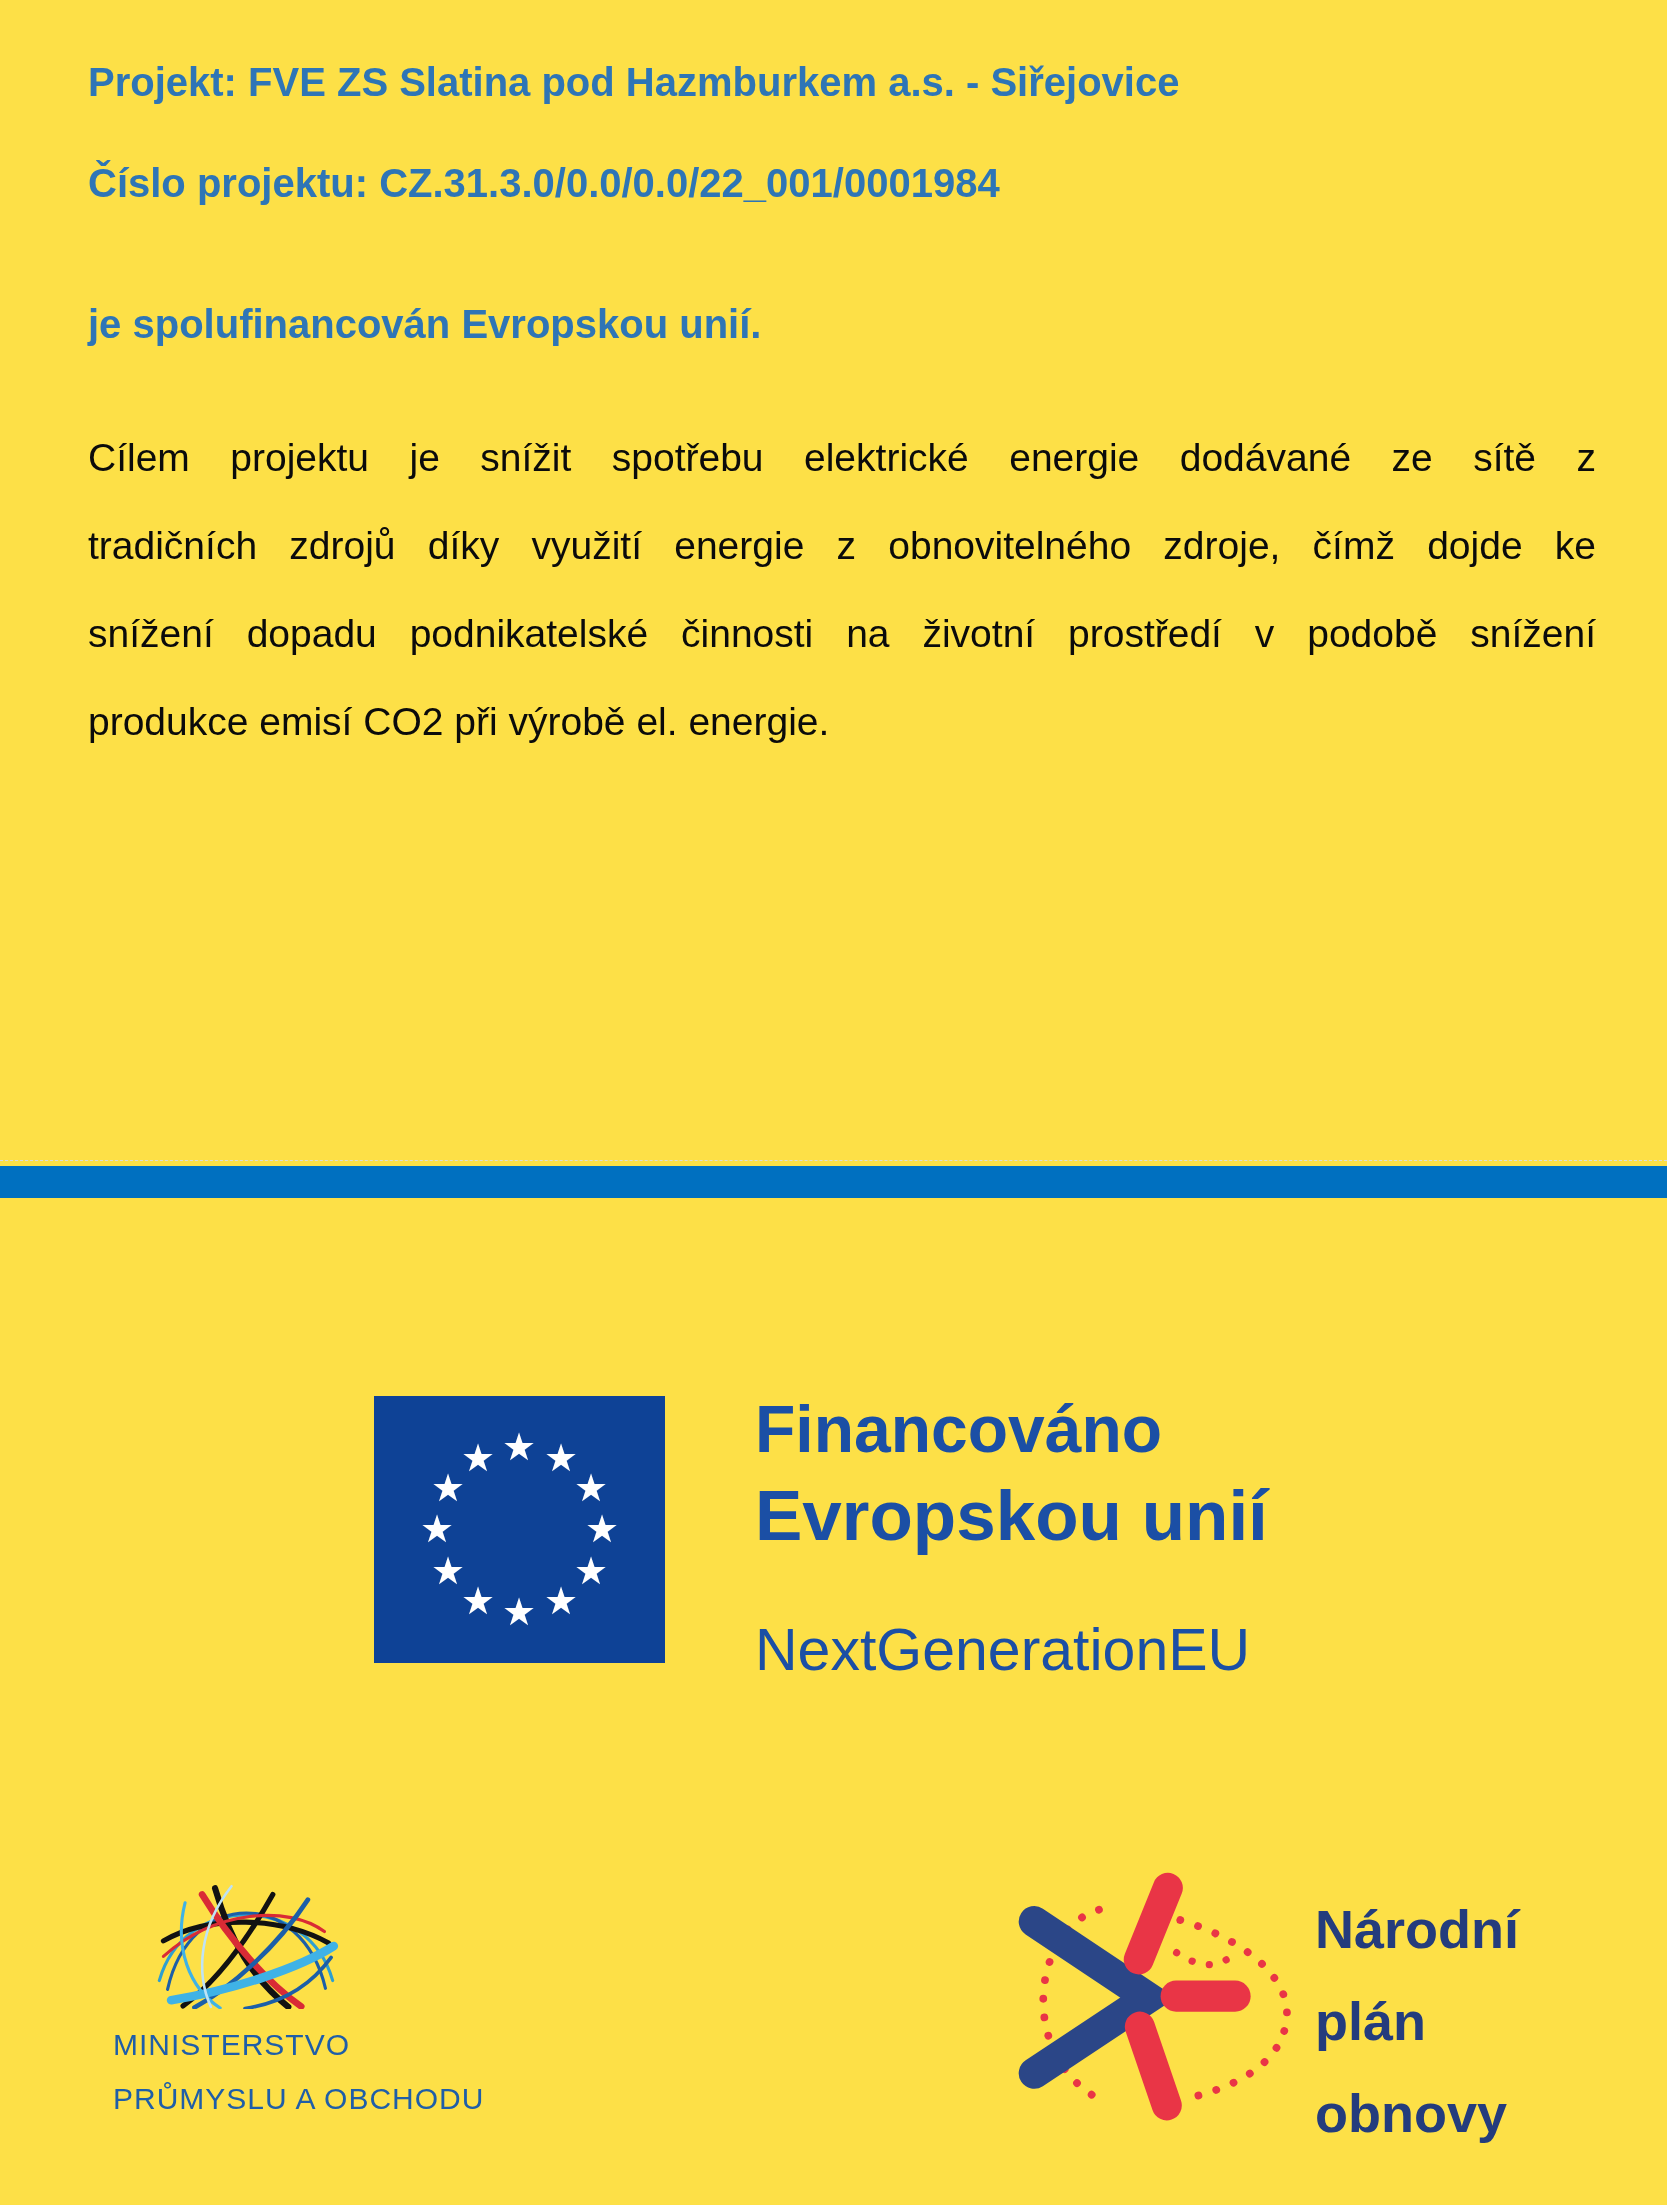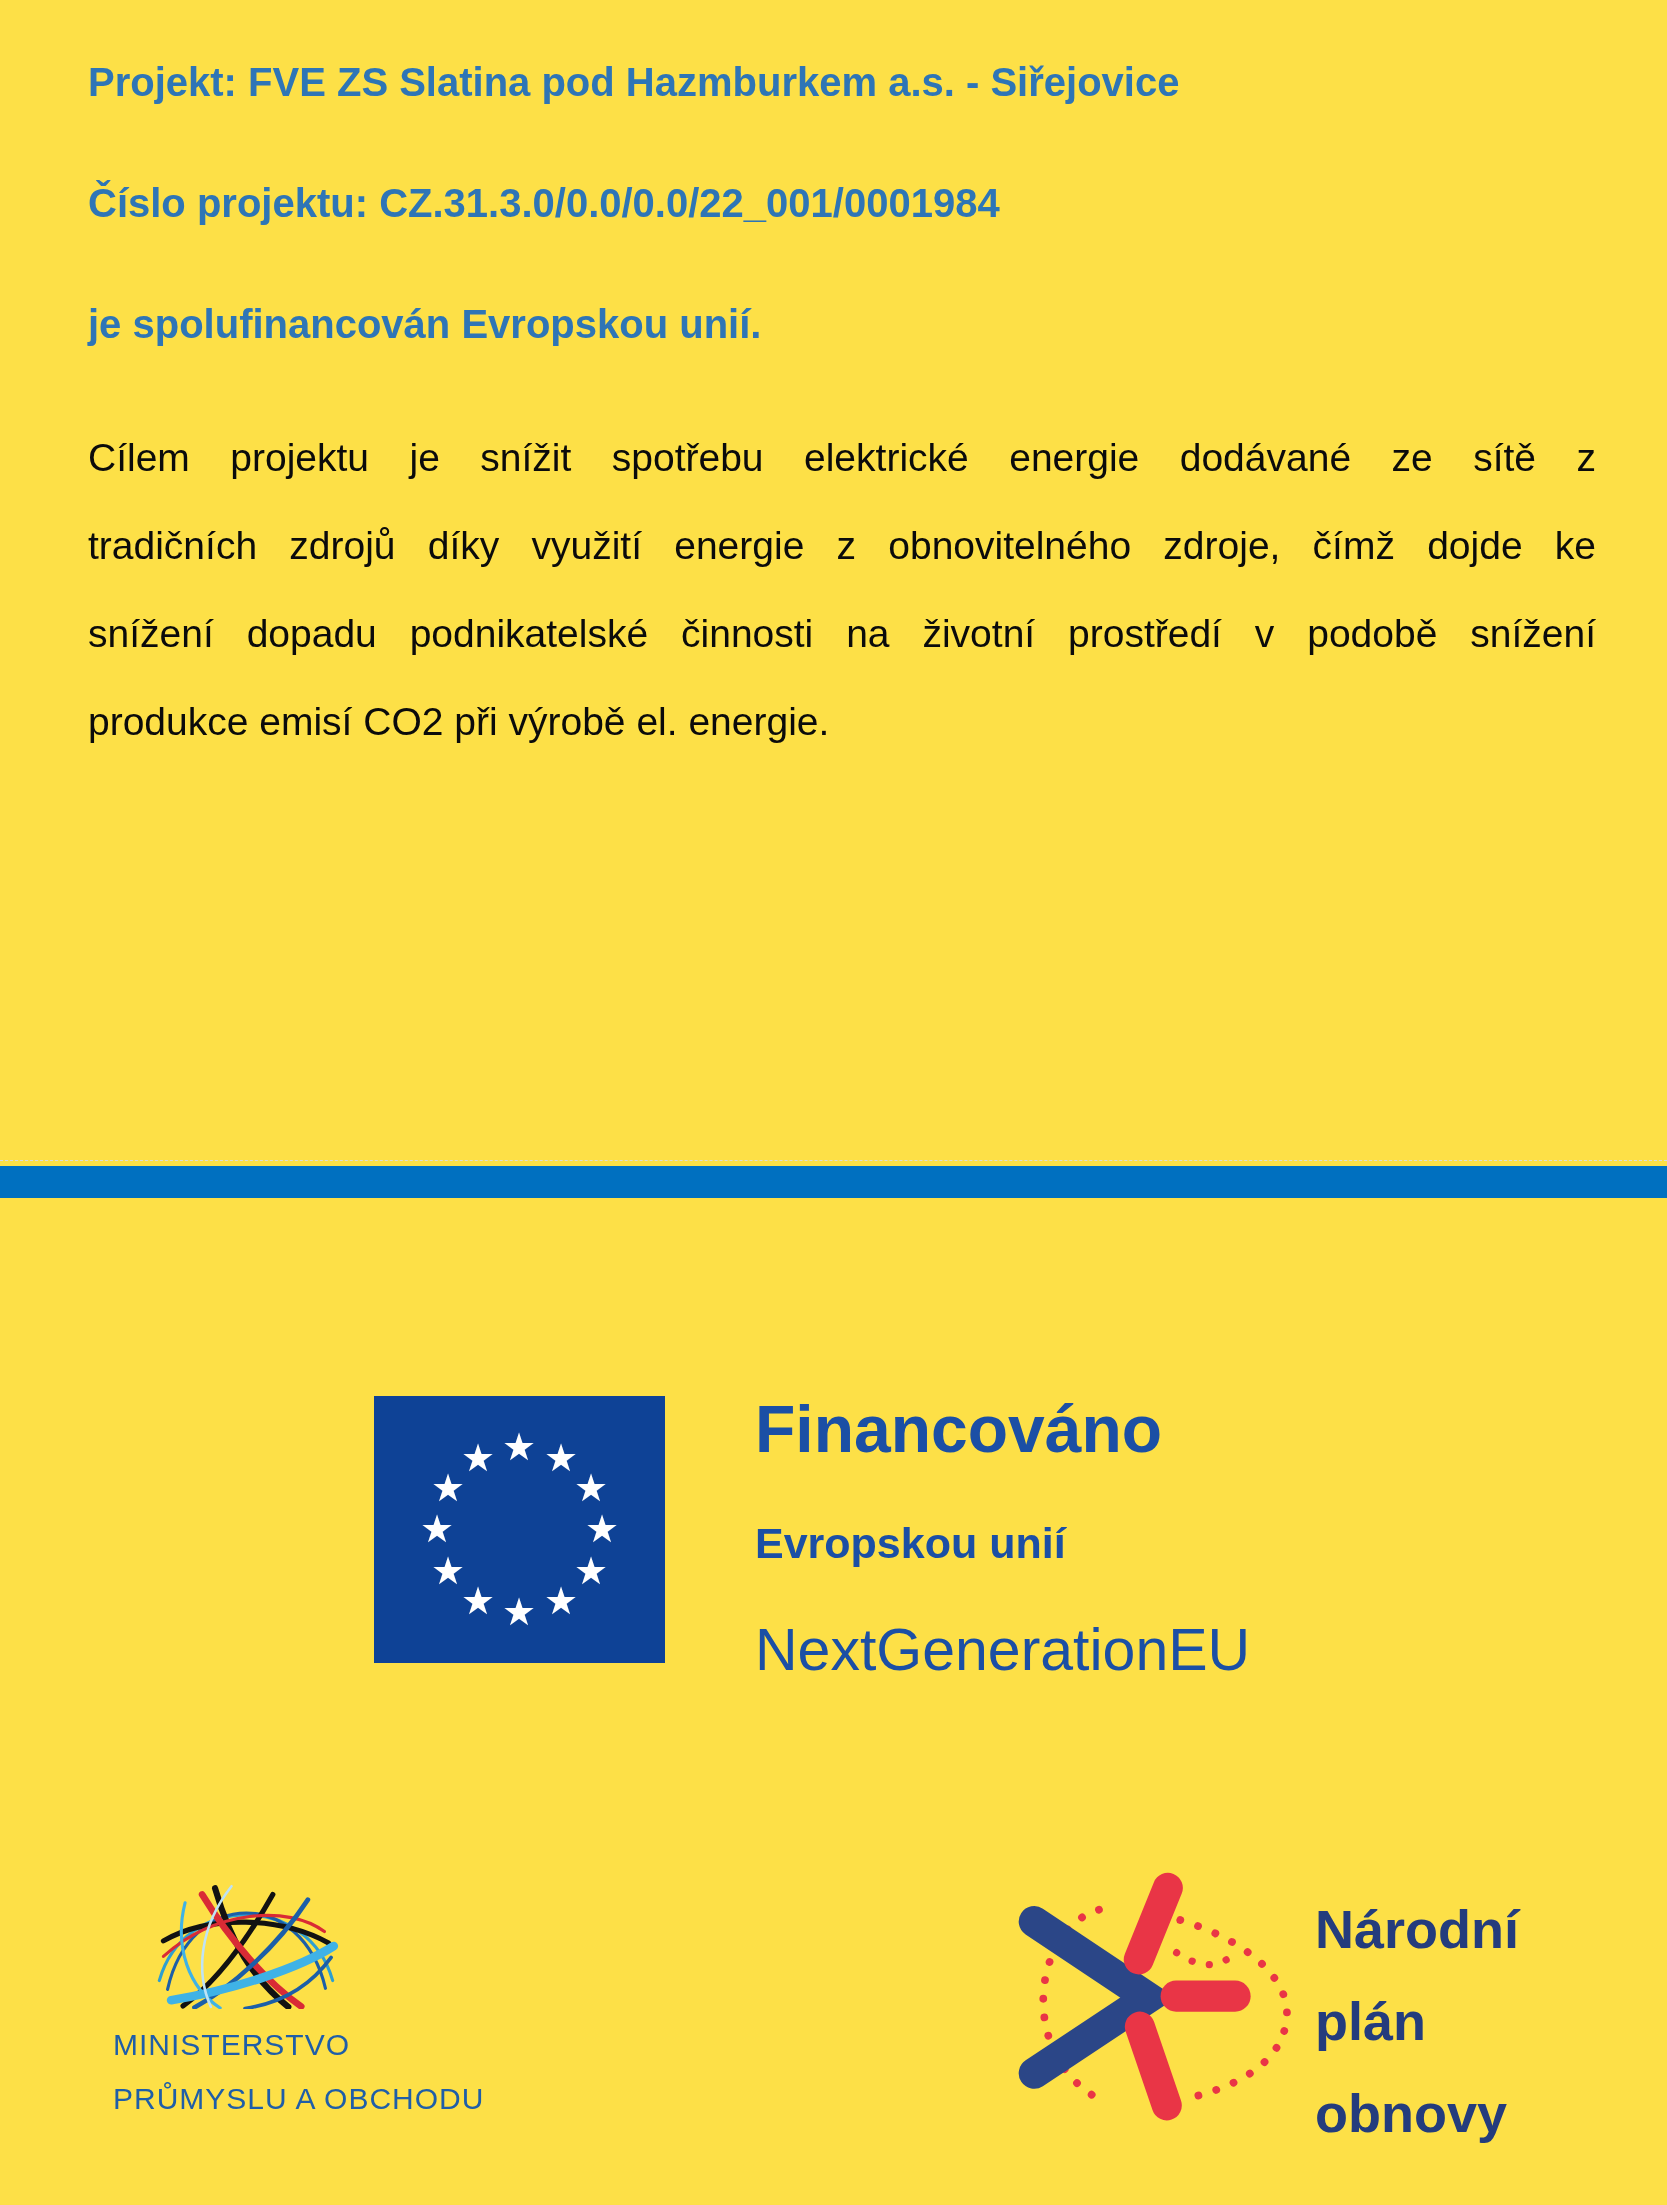--- a/index.html
+++ b/index.html
@@ -11,21 +11,21 @@
     overflow:hidden;
   }
   
   .h-blue{
     position:absolute;left:88px;
     color:var(--heading-blue);
     font-weight:bold;font-size:40px;line-height:1.2;
     white-space:nowrap;
   }
   #h1{top:58px;}
-  #h2{top:179px;}
+  #h2{top:159px;}
   #h3{top:300px;}
   
   .para{
     position:absolute;left:88px;width:1508px;
     color:#0b0b0b;font-size:39px;line-height:88px;
   }
   #para1{top:414px;}
   .jline{text-align:justify;text-align-last:justify;}
   .lline{text-align:left;text-align-last:left;}
   #para2{top:790px;}
@@ -42,21 +42,21 @@
   .eu-flag{
     position:absolute;left:374px;top:1396px;width:291px;height:267px;
     background:var(--eu-flag-blue);
   }
   .eu-star{
     position:absolute;transform:translate(-50%,-50%);
     color:#ffffff;font-size:38px;line-height:1;
   }
   .eu-text{position:absolute;left:755px;color:var(--eu-text-blue);white-space:nowrap;}
   #eu-line1{top:1391px;font-size:66px;font-weight:bold;}
-  #eu-line2{top:1475px;font-size:43px;font-weight:bold;margin-top:44px;}
+  #eu-line2{top:1475px;font-size:71px;font-weight:bold;}
   #eu-line3{top:1616px;font-size:59px;font-weight:normal;}
   
   .mpo-globe{position:absolute;left:153px;top:1880px;width:186px;height:129px;}
   .mpo-text{
     position:absolute;left:113px;top:2018px;
     color:var(--mpo-blue);font-size:30px;line-height:54px;
     letter-spacing:1px;white-space:nowrap;
   }
   
   .npo-mark{position:absolute;left:998px;top:1862px;width:321px;height:290px;}

